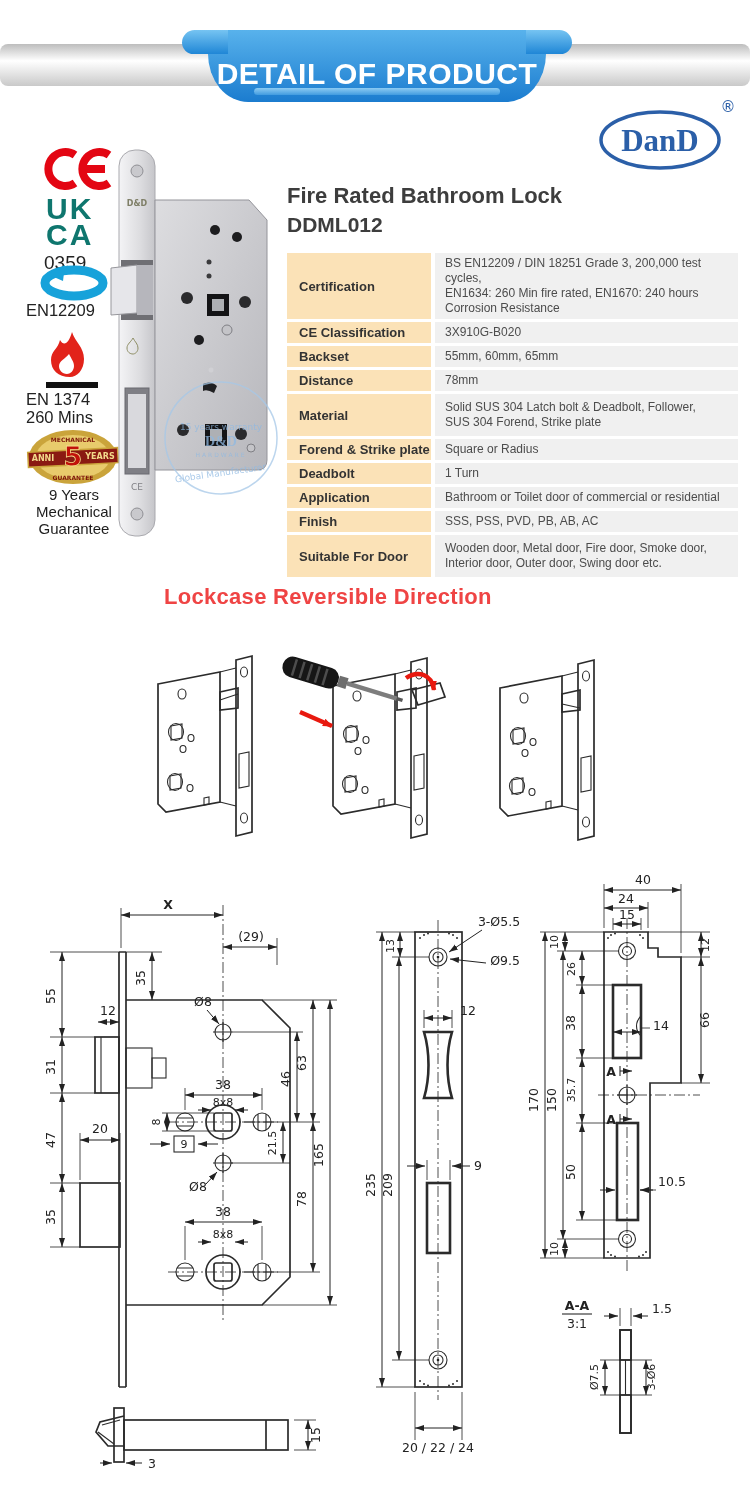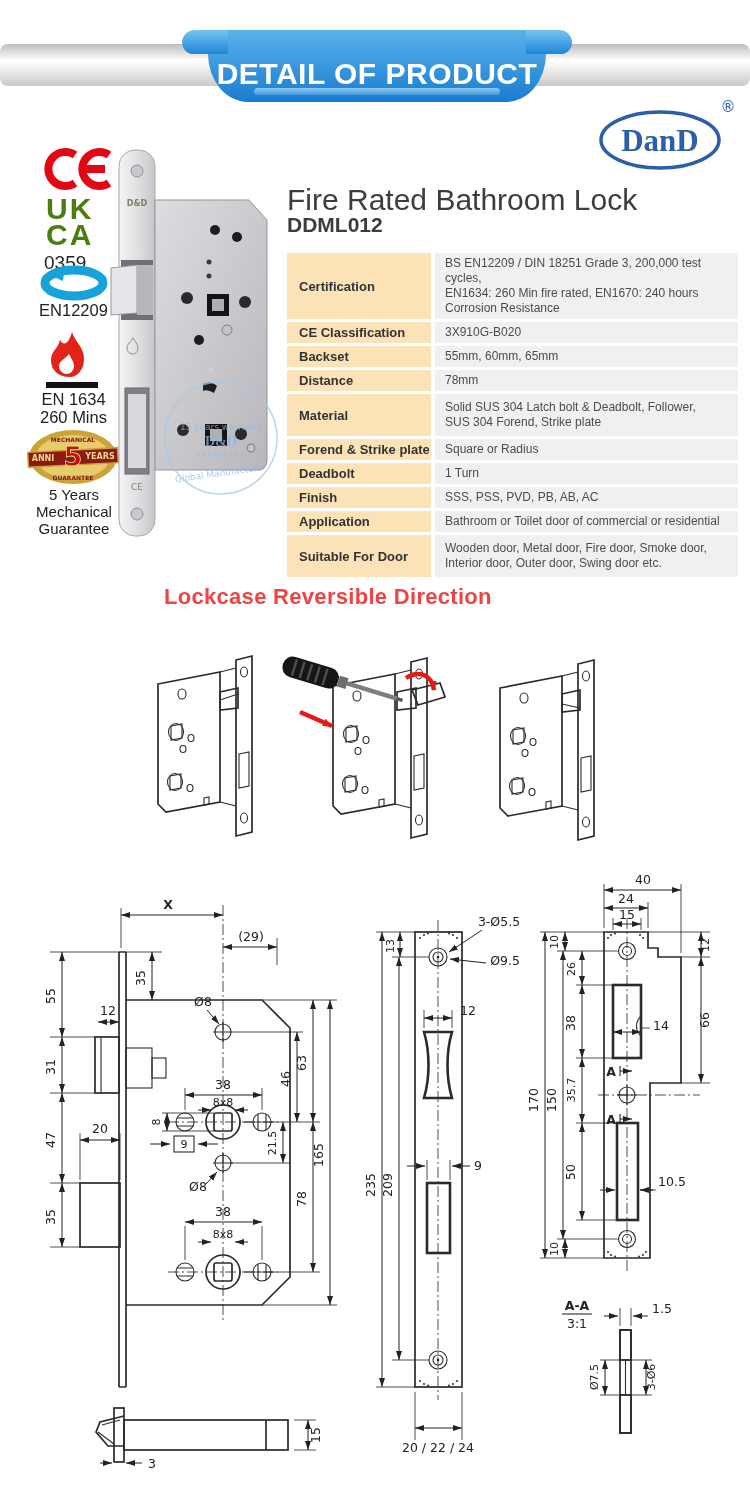--- a/index.html
+++ b/index.html
@@ -14,26 +14,26 @@
         display:flex;align-items:center;justify-content:center;}
   .ribbon:before,.ribbon:after{content:"";position:absolute;top:0;width:46px;height:24px;
         background:linear-gradient(#76c4f2,#1f86d6);}
   .ribbon:before{left:-26px;border-radius:22px 0 0 20px;}
   .ribbon:after{right:-26px;border-radius:0 22px 20px 0;}
   .ribbon .shine{position:absolute;left:46px;right:46px;bottom:7px;height:7px;border-radius:6px;
         background:linear-gradient(#9ed7f8,#47a0e2);opacity:.85;}
   .ribbon .txt{position:relative;font-size:30px;font-weight:bold;color:#fff;letter-spacing:.5px;margin-top:16px;}
   
   .abs{position:absolute;}
-  .ukca{left:46px;top:196px;font-weight:900;font-size:30px;line-height:26px;letter-spacing:2px;color:#4d7c0f;}
+  .ukca{left:46px;top:196px;font-weight:900;font-size:30px;line-height:26px;letter-spacing:2px;color:#0f766e;}
   .ukca-code{left:44px;top:252px;font-size:19px;color:#222;}
-  .cert-label{font-size:16.5px;color:#222;text-align:center;}
+  .cert-label{font-size:16.5px;color:#222;text-align:left;}
   .guarantee{left:16px;top:486px;width:116px;text-align:center;font-size:15px;line-height:17px;color:#1d1d1d;}
   
-  .title{left:287px;top:183px;font-size:30px;font-weight:normal;color:#3d3d3d;}
+  .title{left:287px;top:183px;font-size:22px;font-weight:bold;color:#3d3d3d;}
   .model{left:287px;top:213px;font-size:21px;font-weight:bold;color:#3d3d3d;}
   .spec{left:287px;top:253px;width:451px;display:flex;flex-direction:column;gap:3px;}
   .srow{display:flex;gap:4px;}
   .slabel{width:132px;background:#fbe2b7;display:flex;align-items:center;
           padding:3px 0 3px 12px;font-size:13px;font-weight:bold;color:#333;}
   .svalue{flex:1;background:#f0f0f0;display:flex;align-items:center;
           padding:3px 10px;font-size:12px;color:#4c4c4c;white-space:pre-line;line-height:15px;}
   .srow.s1{min-height:21px;}
   .srow.s2{min-height:42px;}
   
@@ -72,34 +72,34 @@
   <svg class="abs" style="left:34px;top:262px" width="78" height="40">
     <ellipse cx="40" cy="21" rx="29" ry="13" fill="none" stroke="#17a2da" stroke-width="9"></ellipse>
     <polygon points="13,12 31,3 29,19" fill="#17a2da"></polygon>
   </svg>
   <div class="abs cert-label" style="left:26px;top:301px;width:95px">EN12209</div>
   <svg class="abs" style="left:42px;top:332px" width="62" height="56">
     <path d="M30,0 C33,10 42,15 42,27 C42,38 35,45 28,45 C16,45 9,38 9,28 C9,19 16,17 18,8 C22,15 27,11 30,0 Z" fill="#e2231a"></path>
     <path d="M27,22 C30,28 32,30 32,34 C32,39 28,42 25,42 C20,42 17,38 17,34 C17,29 23,27 27,22 Z" fill="#fff"></path>
     <rect x="4" y="50" width="52" height="6" fill="#111"></rect>
   </svg>
-  <div class="abs cert-label" style="left:26px;top:390px;width:95px">EN 1634</div>
+  <div class="abs cert-label" style="left:26px;top:390px;width:95px">EN 1374</div>
   <div class="abs cert-label" style="left:26px;top:408px;width:95px">260 Mins</div>
   <svg class="abs" style="left:26px;top:428px" width="94" height="58">
     <ellipse cx="47" cy="29" rx="44" ry="27" fill="#caa43b"></ellipse>
     <ellipse cx="47" cy="29" rx="37" ry="22" fill="#e8cb6c"></ellipse>
     <text x="47" y="14" text-anchor="middle" style="font-size:6px;fill:#7c1408;font-weight:bold">MECHANICAL</text>
     <rect x="2" y="22" width="90" height="15" fill="#8a1a12" stroke="#caa43b" stroke-width="1.5" transform="rotate(-3 47 29)"></rect>
     <text x="17" y="33" text-anchor="middle" style="font-size:8px;fill:#f2d98a;font-weight:bold">ANNI</text>
     <text x="74" y="31" text-anchor="middle" style="font-size:8px;fill:#f2d98a;font-weight:bold">YEARS</text>
     <text x="47" y="38" text-anchor="middle" style="font-size:27px;font-weight:bold;fill:#c1110a;stroke:#f5dd8d;stroke-width:.8">5</text>
     <text x="47" y="52" text-anchor="middle" style="font-size:6px;fill:#7c1408;font-weight:bold">GUARANTEE</text>
   </svg>
   <div class="abs guarantee">
-    <div>5 Years</div>
+    <div>9 Years</div>
     <div>Mechanical</div>
     <div>Guarantee</div>
   </div>
 
   <svg class="abs" style="left:103px;top:142px" width="182" height="400" viewBox="0 0 182 400">
     <defs>
       <linearGradient id="fp" x1="0" y1="0" x2="1" y2="0">
         <stop offset="0" stop-color="#f4f4f6"></stop>
           <stop offset=".6" stop-color="#dcdcdf"></stop>
           <stop offset="1" stop-color="#c6c6ca"></stop>
@@ -181,26 +181,26 @@
       </div>
     <div class="srow s1">
         <div class="slabel">Forend &amp; Strike plate</div>
         <div class="svalue">Square or Radius</div>
       </div>
     <div class="srow s1">
         <div class="slabel">Deadbolt</div>
         <div class="svalue">1 Turn</div>
       </div>
     <div class="srow s1">
+        <div class="slabel">Application</div>
+        <div class="svalue">Bathroom or Toilet door of commercial or residential</div>
+      </div>
+    <div class="srow s1">
         <div class="slabel">Finish</div>
         <div class="svalue">SSS, PSS, PVD, PB, AB, AC</div>
-      </div>
-    <div class="srow s1">
-        <div class="slabel">Application</div>
-        <div class="svalue">Bathroom or Toilet door of commercial or residential</div>
       </div>
     <div class="srow s2">
         <div class="slabel">Suitable For Door</div>
         <div class="svalue">Wooden door, Metal door, Fire door, Smoke door,
 Interior door, Outer door, Swing door etc.</div>
       </div>
   </div>
 
   <div class="abs h2">Lockcase Reversible Direction</div>
 

